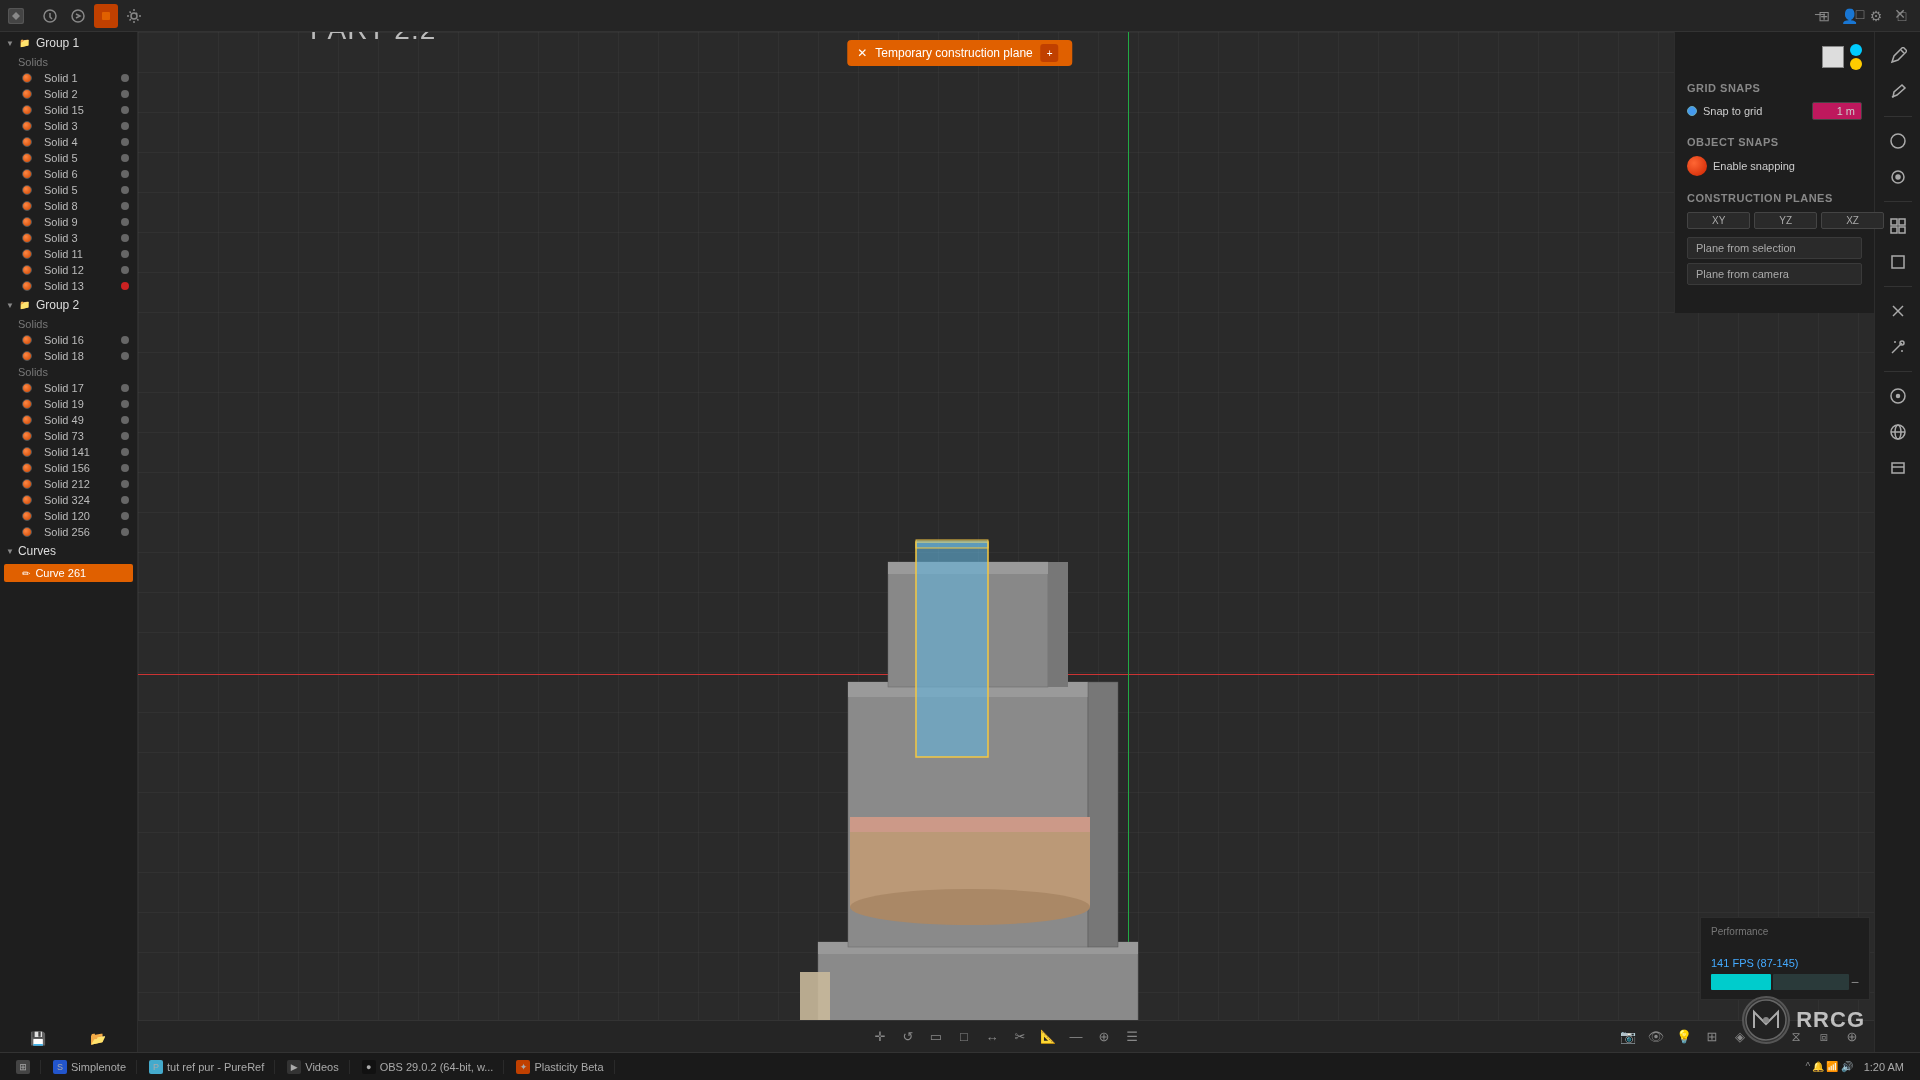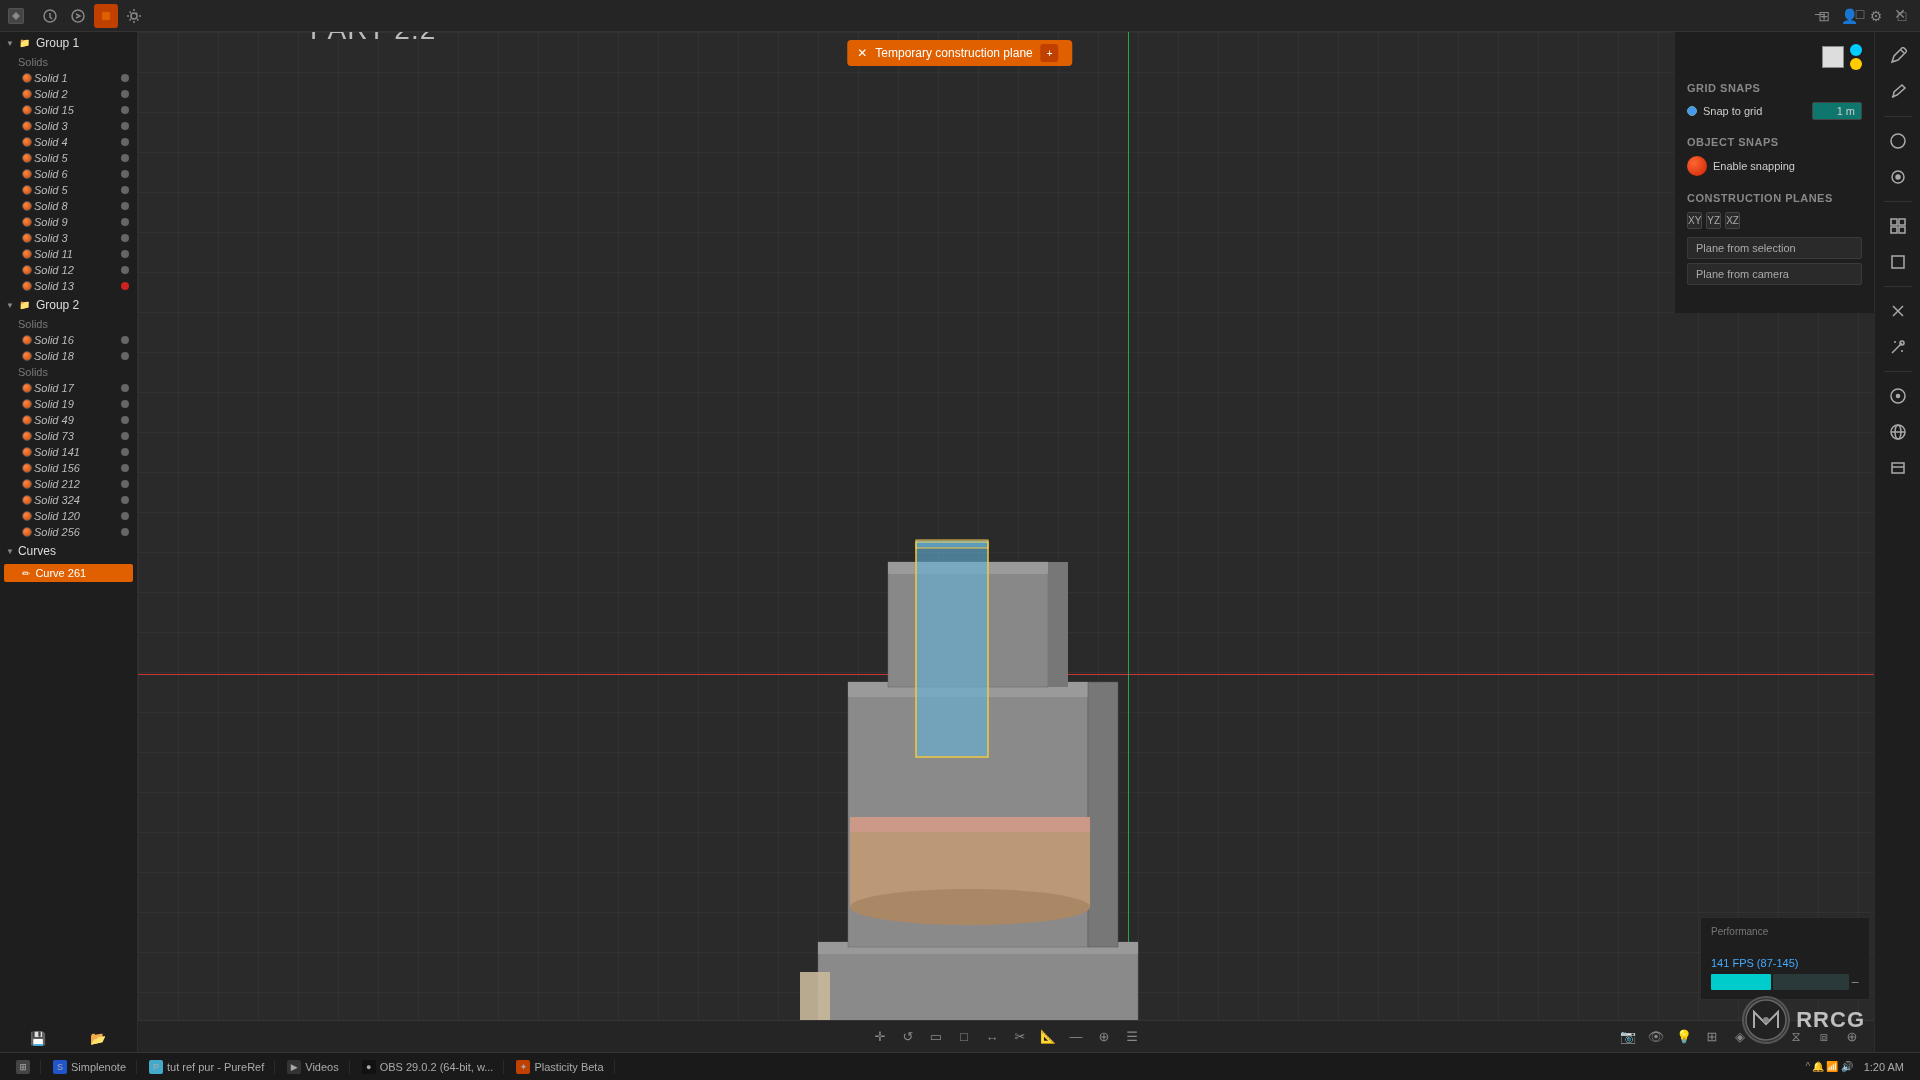--- a/index.html
+++ b/index.html
@@ -142,22 +142,21 @@
       justify-content: space-between;
       padding: 2px 8px 2px 22px;
       cursor: pointer;
       font-size: 11px;
       color: #bbb;
     }
 
     .solid-left {
       display: flex;
       align-items: center;
-      gap: 2px;
-      font-style: italic;
+      gap: 12px;
     }
     .solid-sphere {
       width: 10px; height: 10px;
       border-radius: 50%;
       border: 1px solid #555;
     }
     .solid-sphere.orange { background: radial-gradient(circle at 35% 35%, #ff8844, #cc4400); }
 
     .solid-dot {
       width: 8px; height: 8px;
@@ -305,21 +304,21 @@
     }
     .snap-dot {
       width: 10px; height: 10px;
       border-radius: 50%;
     }
     .snap-dot.blue-filled { background: #4499ee; border: 1px solid #6ab; }
 
     .snap-label { font-size: 11px; color: #ccc; }
 
     .snap-input {
-      background: #0f766e;
+      background: #be185d;
       border: 1px solid #444;
       color: #ccc;
       padding: 2px 6px;
       width: 50px;
       font-size: 11px;
       border-radius: 2px;
       text-align: right;
     }
 
     .object-snap-row {
@@ -333,21 +332,21 @@
       background: radial-gradient(circle at 35% 35%, #ff6633, #cc2200);
     }
 
     .construction-planes-section { }
     .plane-axis-btns {
       display: flex;
       gap: 4px;
       margin-bottom: 8px;
     }
     .axis-btn {
-      padding: 2px 0;
+      padding: 2px 24px;
       background: #2a2a2a;
       border: 1px solid #444;
       color: #aaa;
       font-size: 10px;
       cursor: pointer;
       border-radius: 2px;
     }
     .plane-btn {
       display: block;
       width: 100%;

